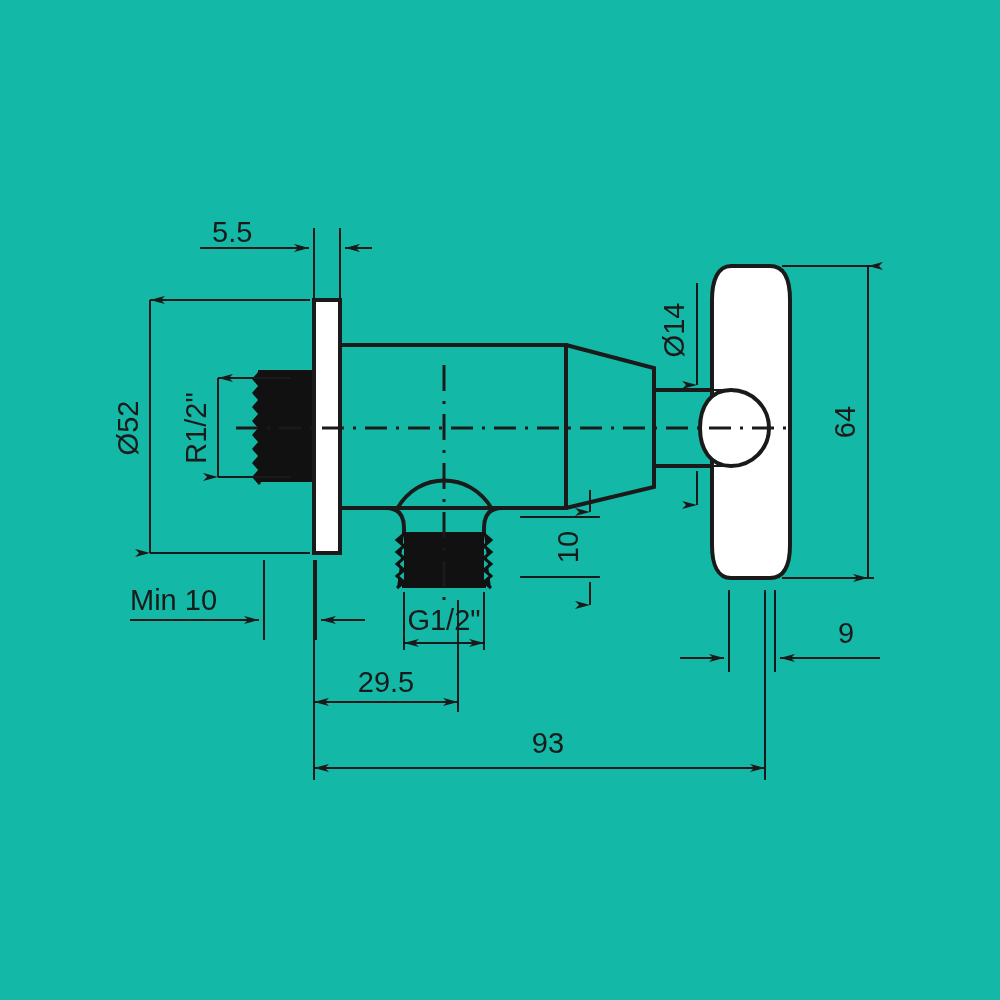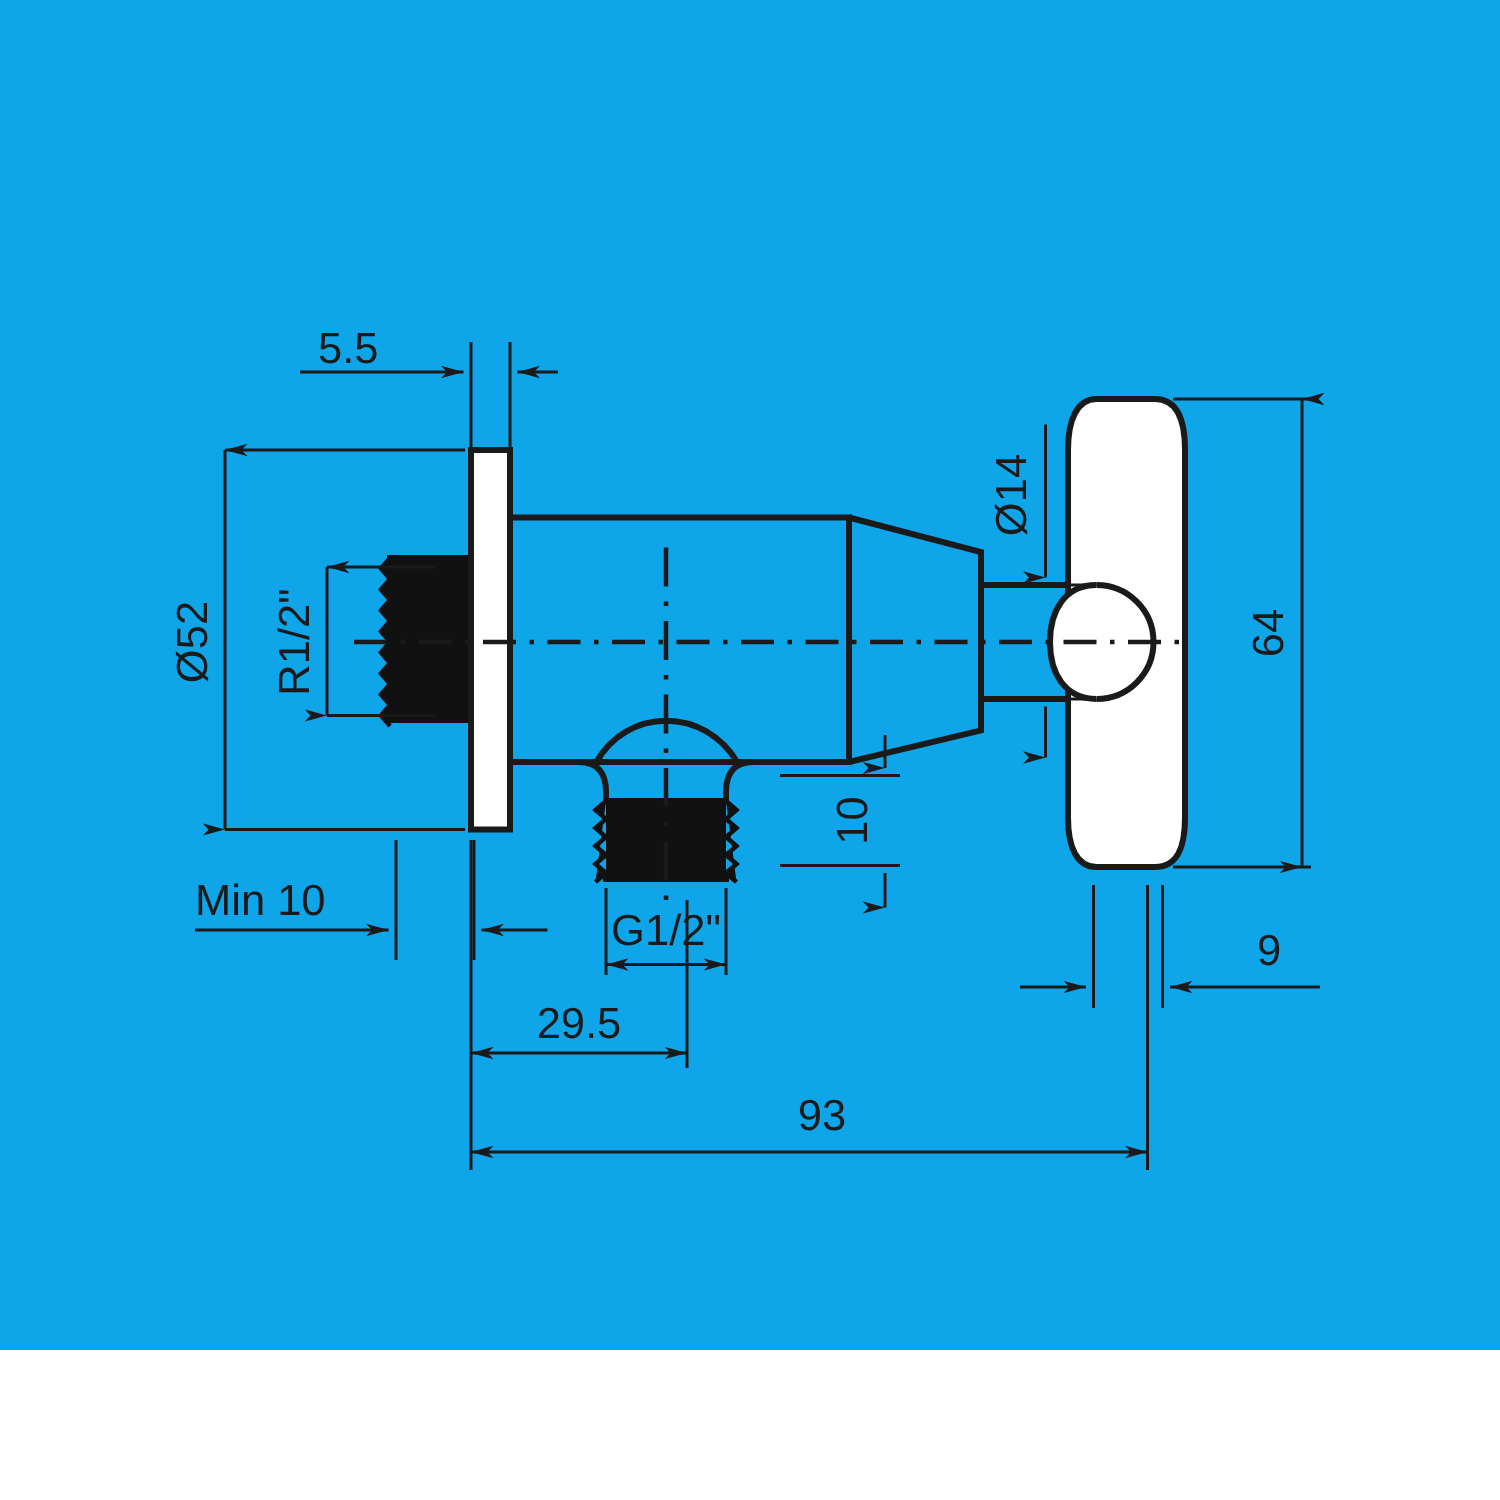--- a/index.html
+++ b/index.html
@@ -9,22 +9,22 @@
   }
   body {
     width: 1000px;
     height: 1000px;
     font-family: "Liberation Sans", sans-serif;
     overflow: hidden;
   }
   #drawing-root {
     position: relative;
     width: 1000px;
-    height: 900px;
-    background: #0ea5e9;
+    height: 1000px;
+    background: #14b8a6;
   }
   svg#tech-drawing {
     display: block;
     width: 1000px;
     height: 1000px;
   }
   .dim-text {
     font-family: "Liberation Sans", sans-serif;
     font-size: 29px;
     fill: #1a1a1a;

